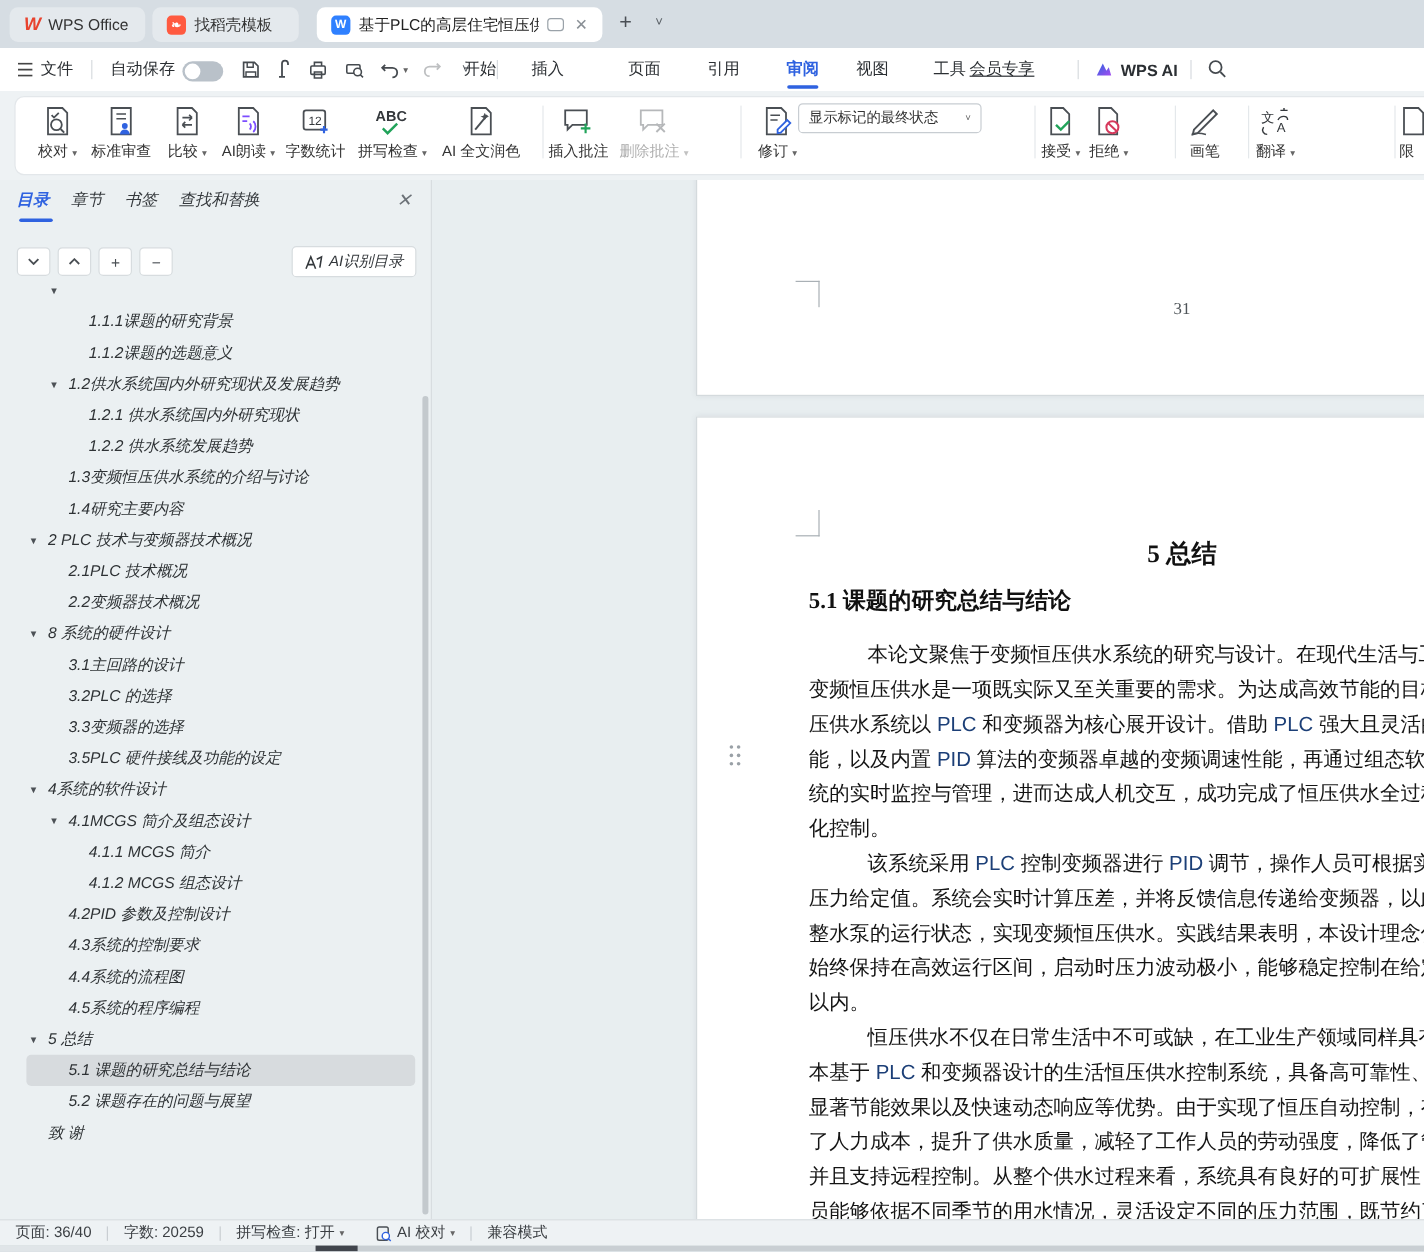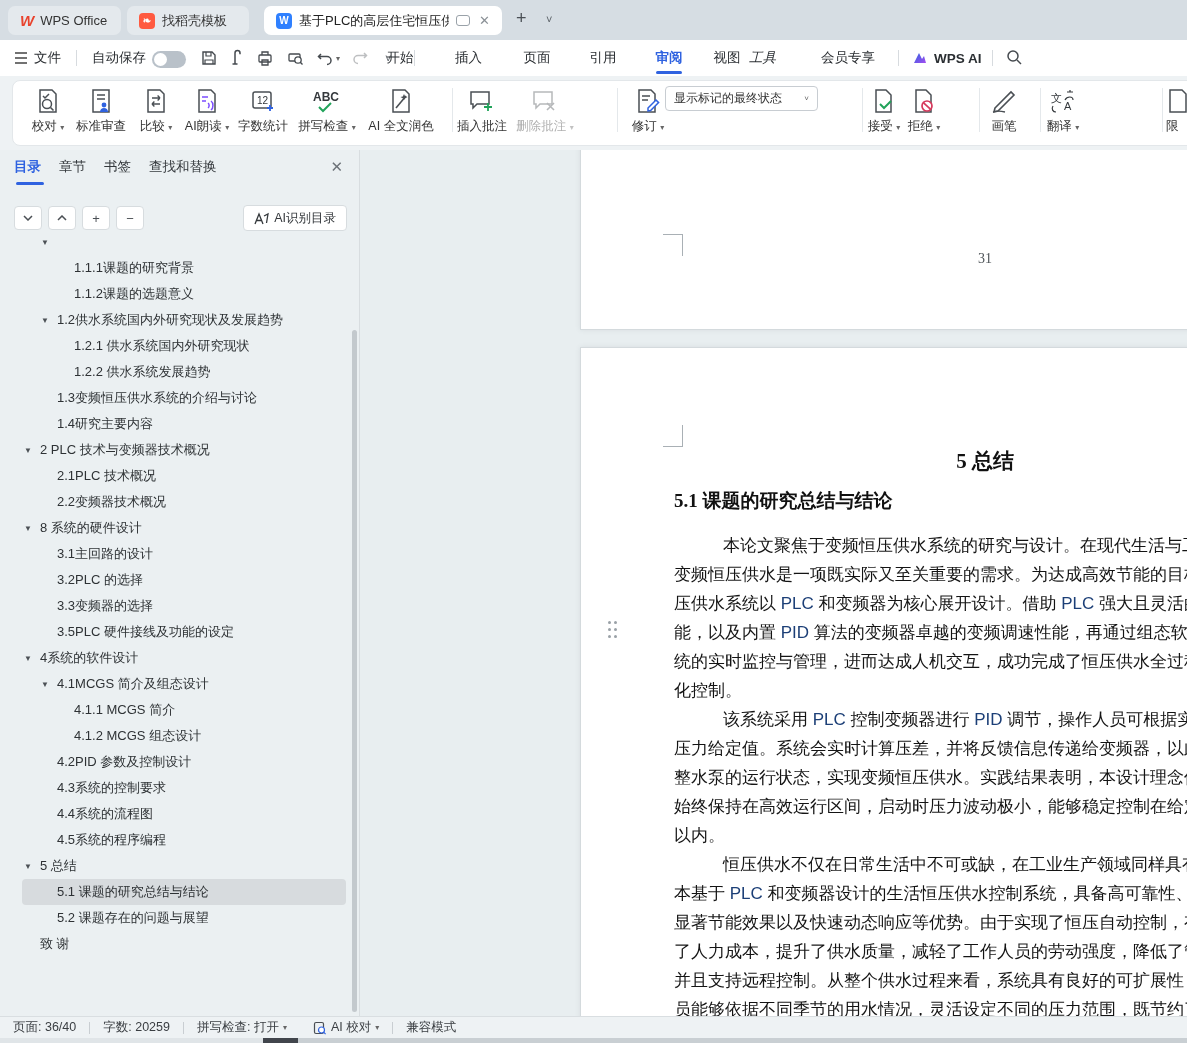--- a/index.html
+++ b/index.html
@@ -35,21 +35,21 @@
   .rbtn{position:absolute;top:8px;width:70px;height:56px;text-align:center;color:#333;}
   .rbtn .ric{height:30px;display:flex;align-items:flex-end;justify-content:center;}
   .rbtn .rlb{font-size:12.5px;margin-top:4px;white-space:nowrap;}
   .rbtn.disabled{opacity:.4;}
   .rsep{position:absolute;top:12px;width:1px;height:44px;background:#e4e8eb;}
   .combo{position:absolute;left:665px;top:10px;width:153px;height:25px;border:1px solid #c8cdd2;border-radius:4px;background:#fff;font-size:12px;color:#333;display:flex;align-items:center;padding:0 8px;justify-content:space-between;}
   .rsmall{position:absolute;height:22px;display:flex;align-items:center;gap:4px;font-size:12.5px;color:#333;}
 
   
   .main{position:absolute;left:0;top:150px;width:100%;height:866px;}
-  .sidebar{position:absolute;left:0;top:0;width:360px;height:100%;background:#ebf0f2;border-right:1px solid #d8dde0;}
+  .sidebar{position:absolute;left:0;top:0;width:360px;height:100%;background:#ebf0f2;border-right:1px solid #d8dde0;font-style:italic;}
   .stabs{position:absolute;left:14px;top:8px;display:flex;gap:18px;font-size:13.5px;color:#34383c;}
   .stab{position:relative;padding-bottom:9px;}
   .stab.active{color:#2f62e0;font-weight:bold;}
   .stab.active::after{content:"";position:absolute;left:2px;bottom:0;width:28px;height:3px;border-radius:2px;background:#2f62e0;}
   .sclose{position:absolute;right:16px;top:8px;color:#6c7278;font-size:15px;}
   .sbtn{position:absolute;top:56px;width:28px;height:24px;background:#fff;border:1px solid #d7dcdf;border-radius:4px;color:#4a4f54;display:flex;align-items:center;justify-content:center;font-size:13px;}
   .aibtn{position:absolute;right:12px;top:55px;height:26px;background:#fff;border:1px solid #d7dcdf;border-radius:4px;display:flex;align-items:center;gap:5px;padding:0 10px;font-size:12.5px;color:#33373b;}
   .toclist{position:absolute;left:0;top:88px;width:352px;height:772px;overflow:hidden;}
   .toc-item{position:relative;height:26px;line-height:26px;font-size:13px;color:#2e3235;white-space:nowrap;}
   .toc-item .arr{position:absolute;font-size:8px;color:#4c5156;top:1px;}
@@ -158,39 +158,39 @@
       <svg width="17" height="16" viewBox="0 0 17 16">
           <path d="M12 4l2.5 2.5L12 9M14 6.5H6a4 4 0 000 8" fill="none" stroke="#454a4f" stroke-width="1.5"></path>
         </svg>
     </div>
     <div class="mitem" style="left:385px;color:#5a6066;font-size:11px;">˅</div>
     <div class="vdiv" style="left:414px;"></div>
 
     <div class="mitem" style="left:379px;width:56px;justify-content:center;left:372px;">
         <span>开始</span>
       </div>
-    <div class="mitem" style="left:426px;width:56px;justify-content:flex-end;">
+    <div class="mitem" style="left:443px;width:56px;justify-content:flex-start;">
         <span>插入</span>
       </div>
     <div class="mitem" style="left:509px;width:56px;justify-content:center;">
         <span>页面</span>
       </div>
     <div class="mitem" style="left:575px;width:56px;justify-content:center;">
         <span>引用</span>
       </div>
     <div class="mitem active" style="left:641px;width:56px;justify-content:center;">
         <span>审阅</span>
       </div>
     <div class="mitem" style="left:699px;width:56px;justify-content:center;">
         <span>视图</span>
       </div>
-    <div class="mitem" style="left:740px;width:56px;justify-content:flex-start;left:749px;font-style:italic;">
+    <div class="mitem" style="left:740px;width:56px;justify-content:flex-end;left:749px;">
         <span>工具</span>
       </div>
-    <div class="mitem" style="left:808px;width:80px;justify-content:center;">
+    <div class="mitem" style="left:808px;width:80px;text-decoration:underline;">
         <span>会员专享</span>
       </div>
     <div class="vdiv" style="left:898px;"></div>
     <div class="mitem" style="left:912px;gap:6px;font-weight:bold;">
       <svg width="16" height="14" viewBox="0 0 16 14">
           <defs>
             <linearGradient id="g1" x1="0" y1="0" x2="1" y2="1">
               <stop offset="0" stop-color="#2f62e0"></stop>
               <stop offset="1" stop-color="#a44df0"></stop>
             </linearGradient>

